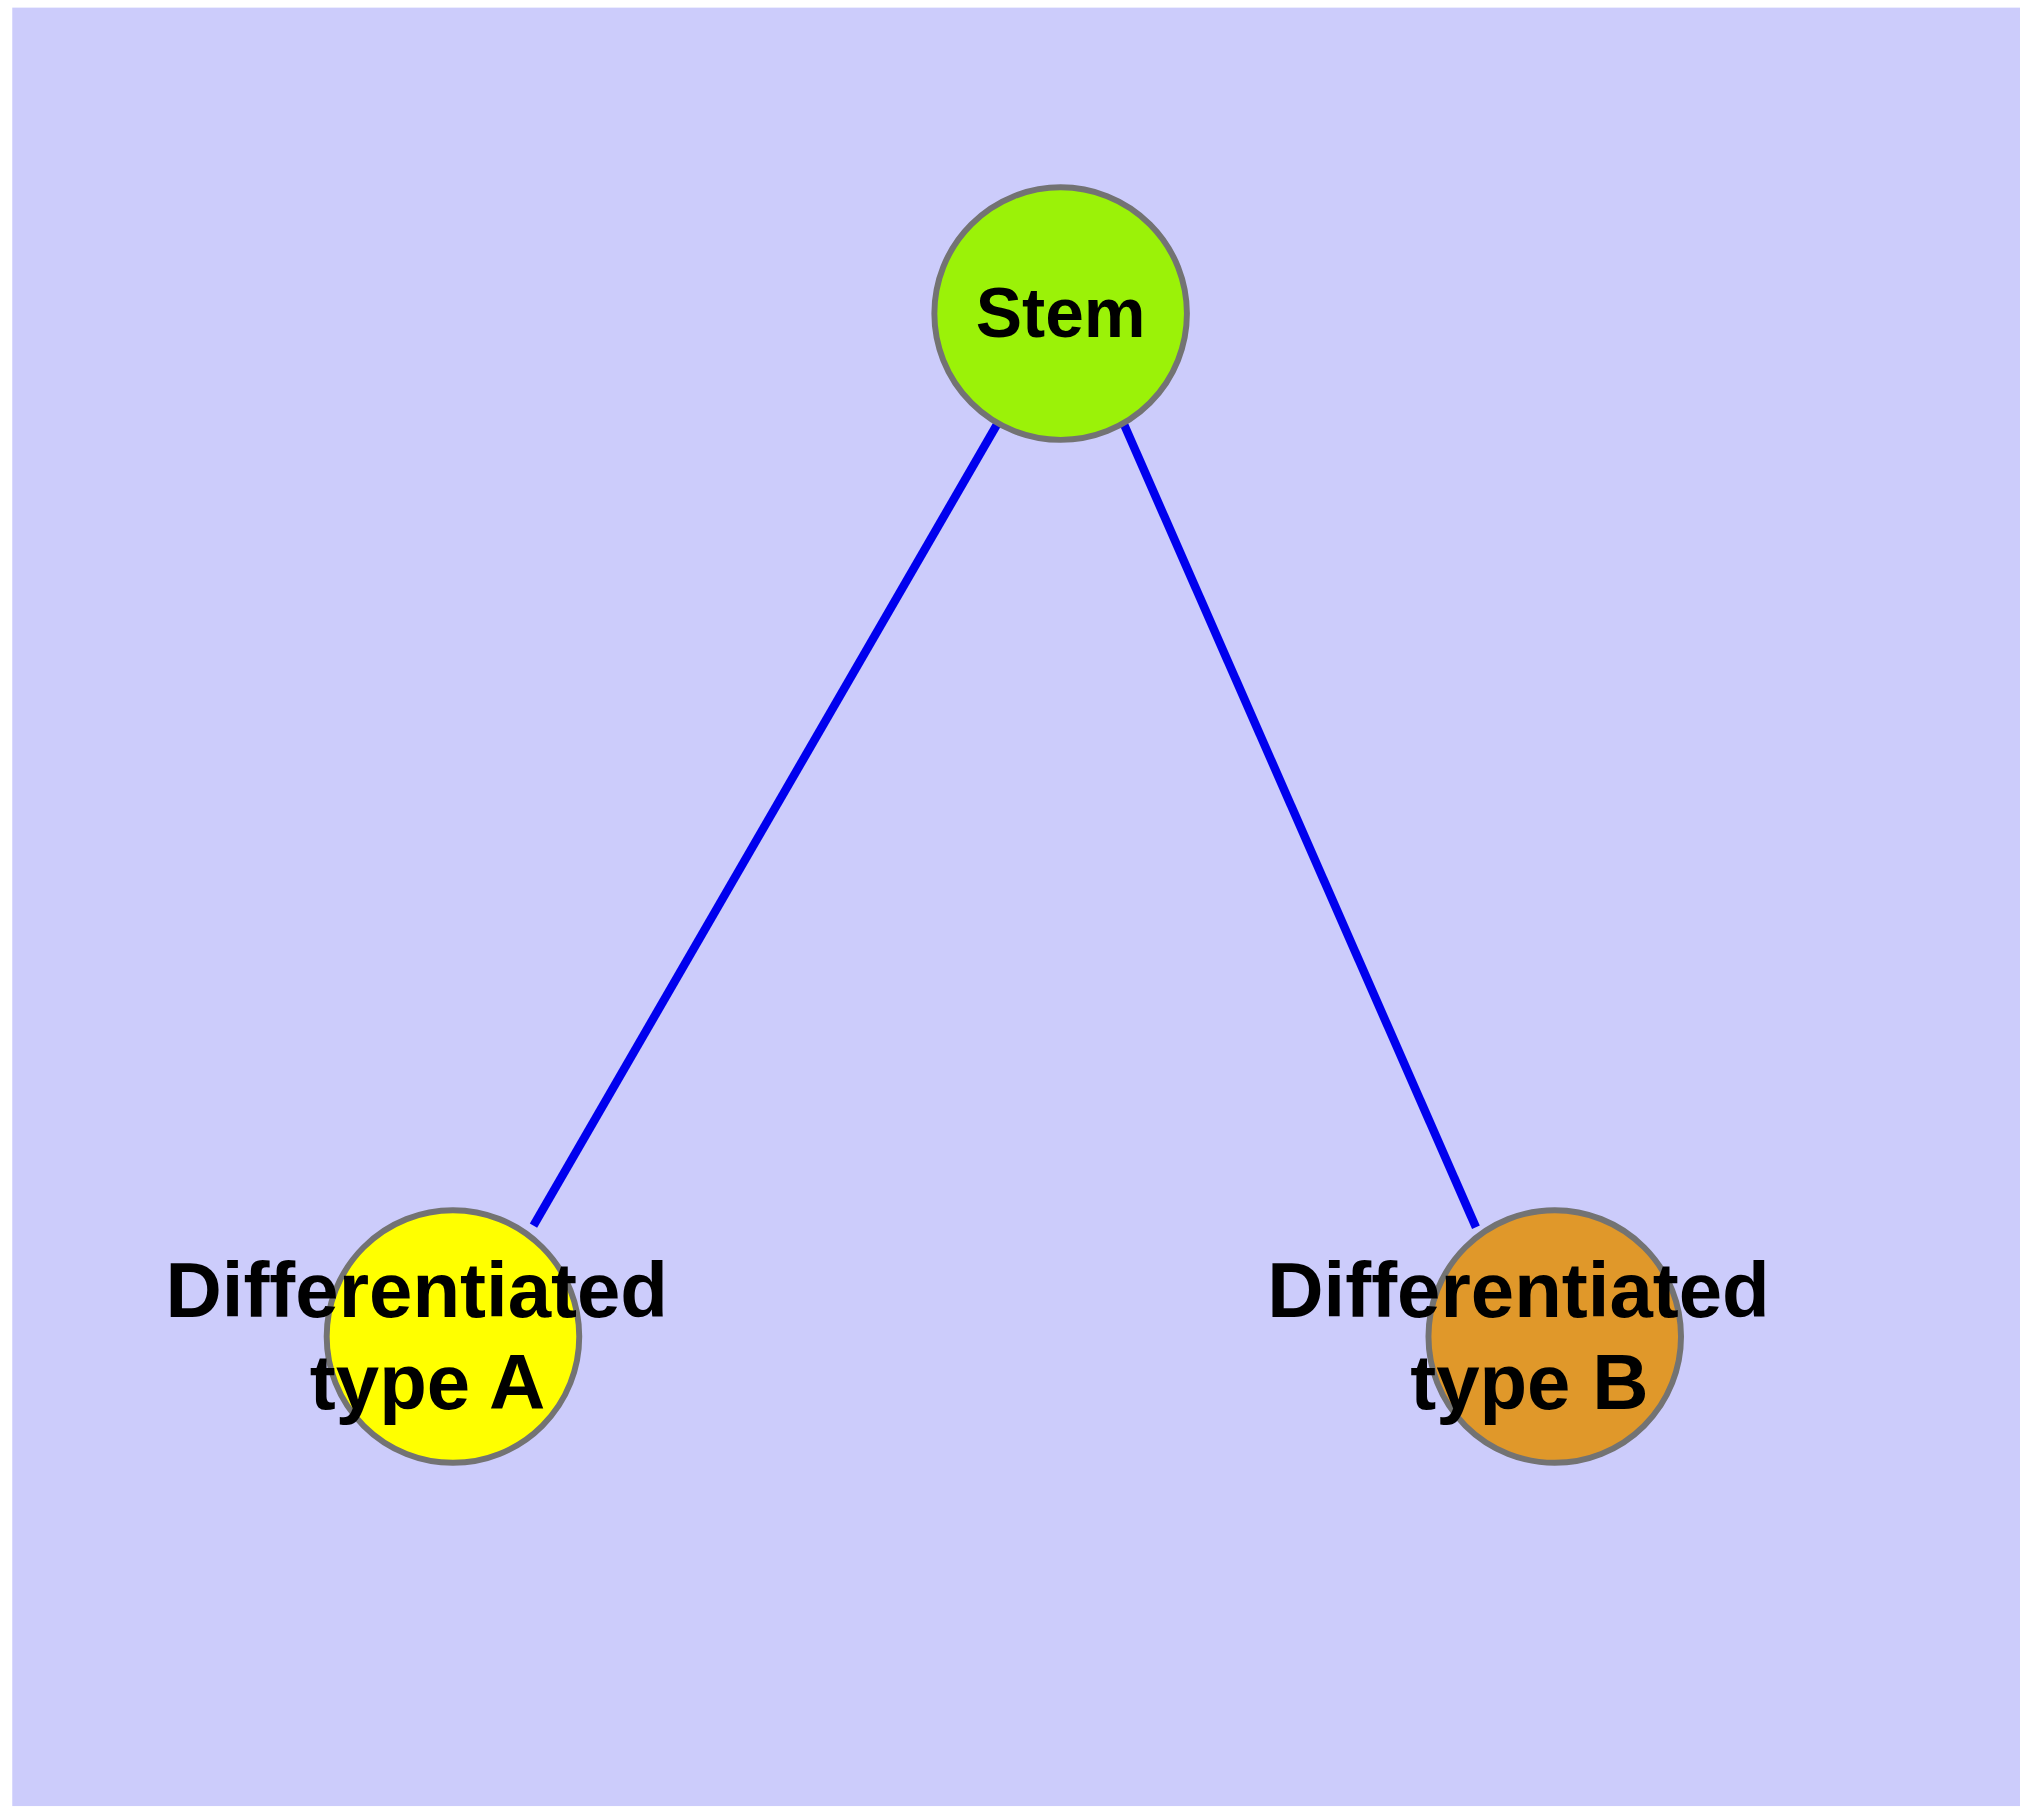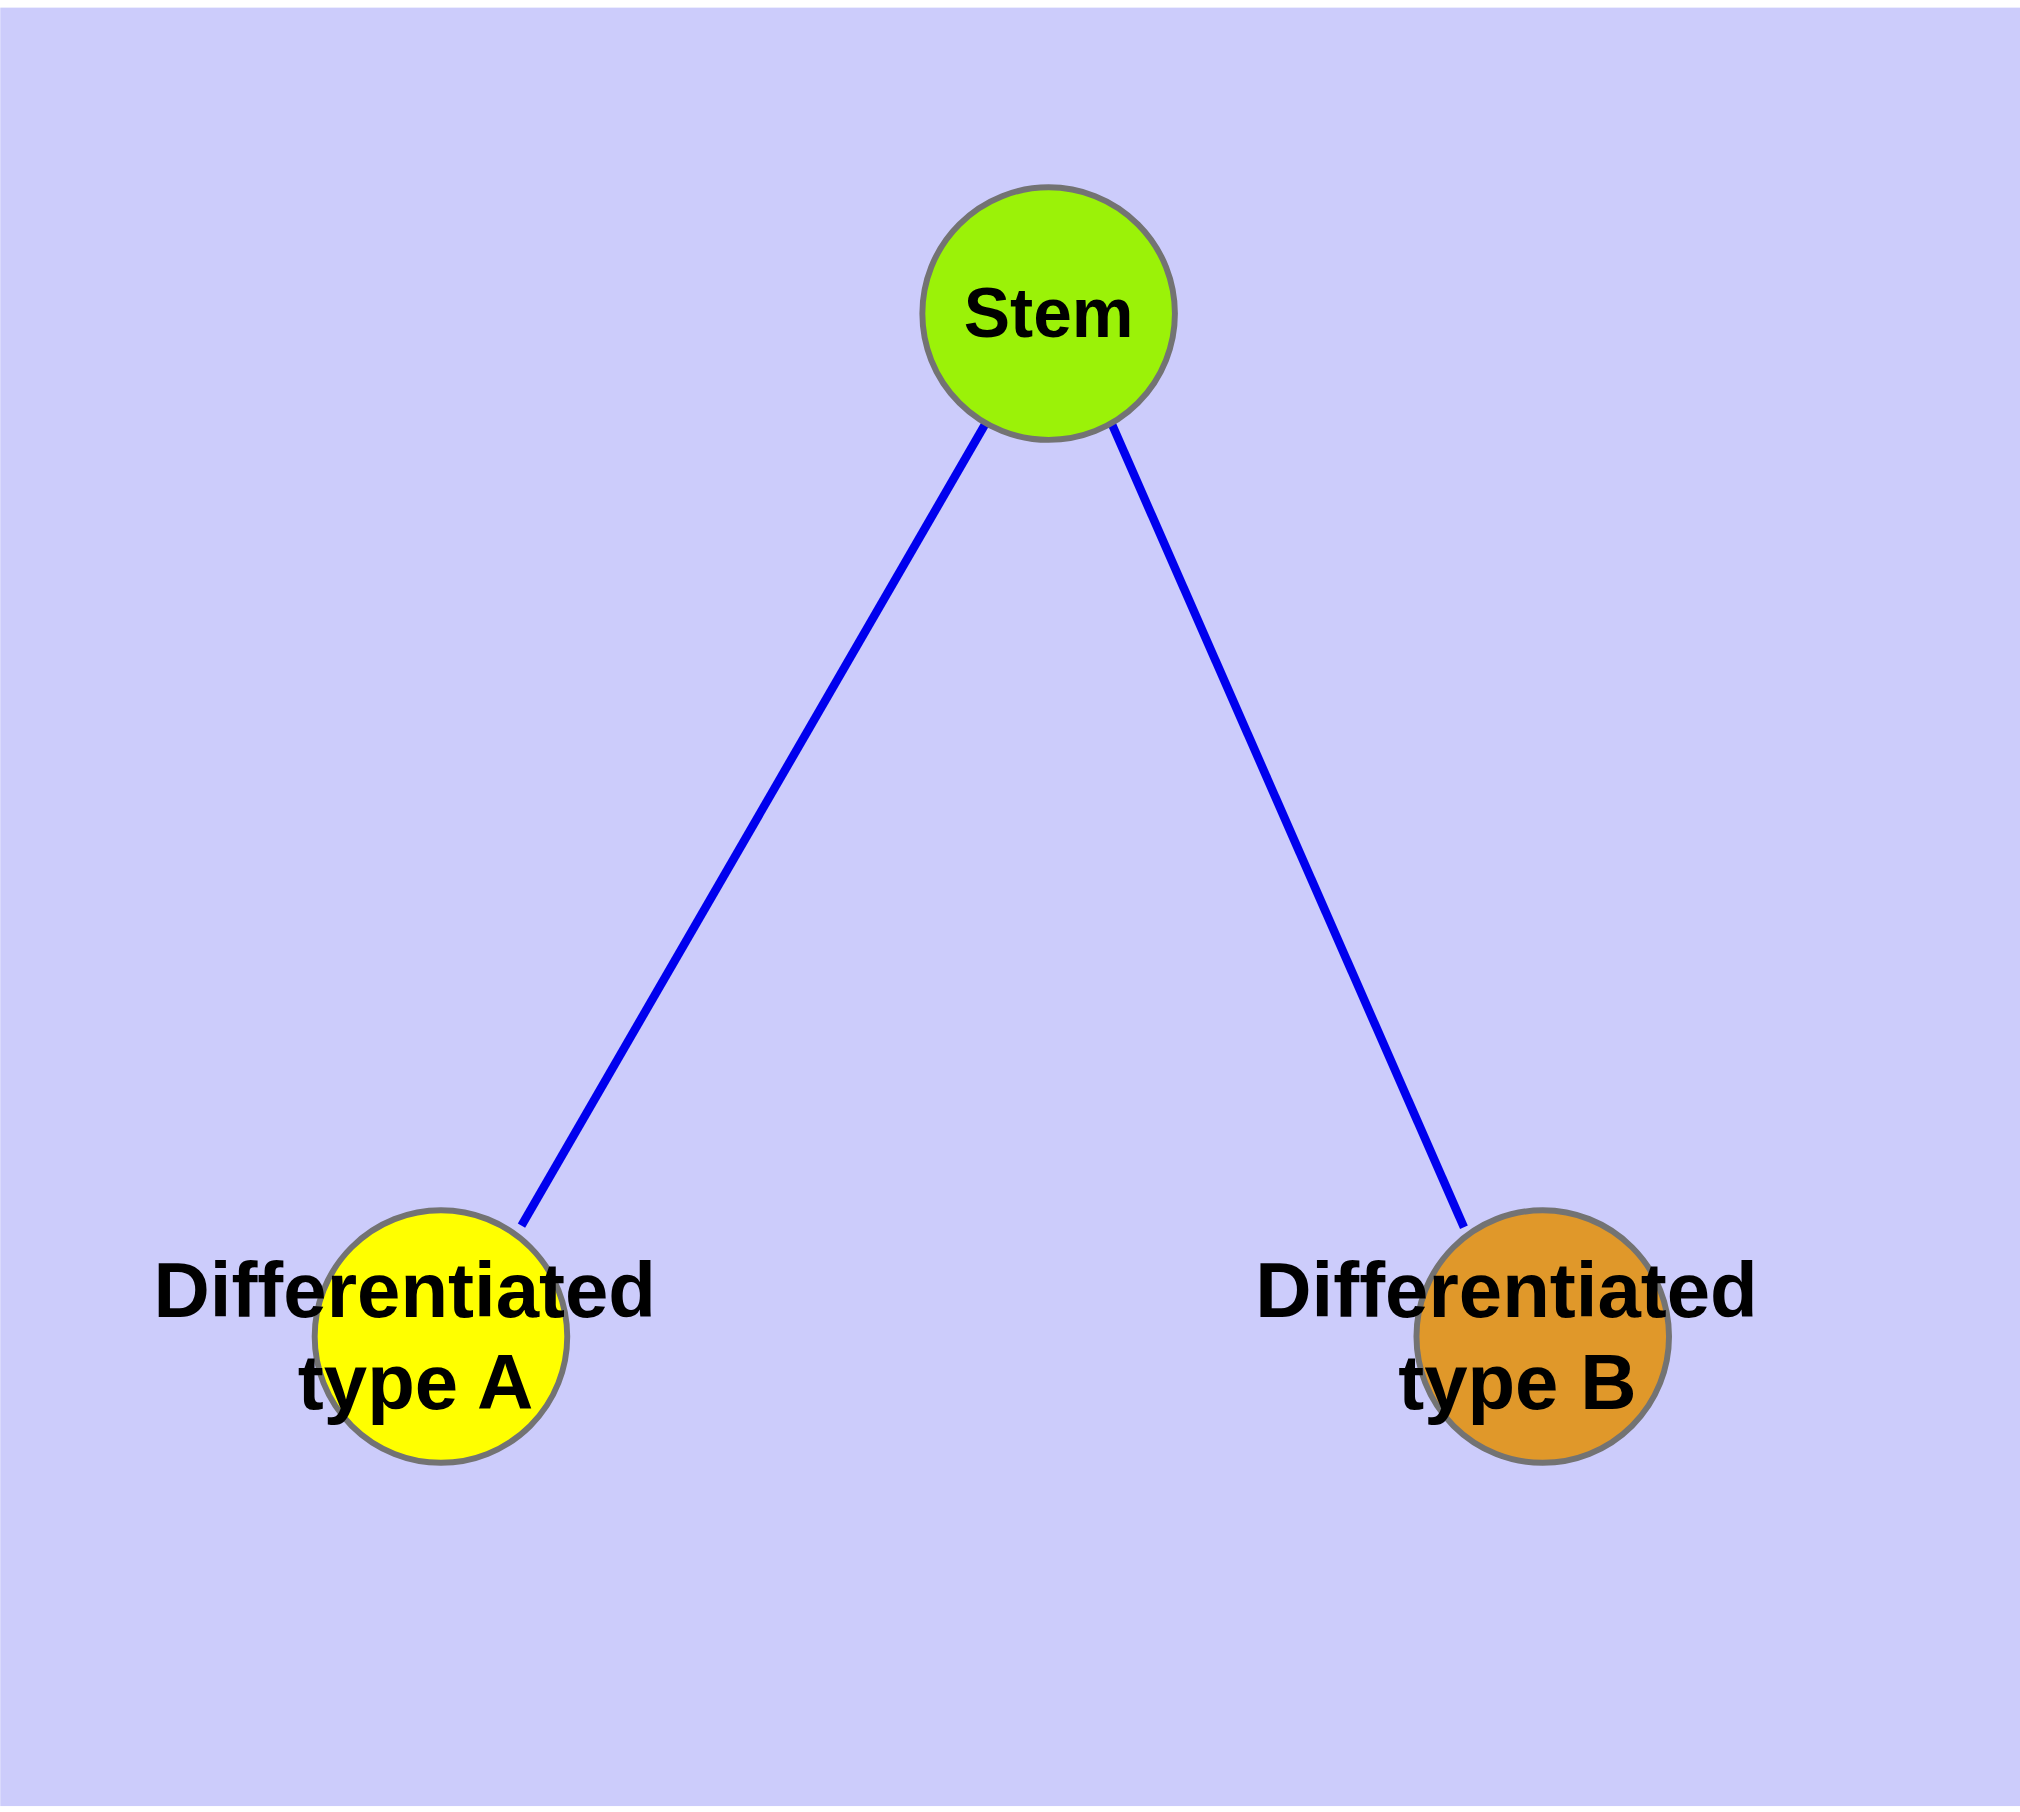--- a/index.html
+++ b/index.html
@@ -8,21 +8,21 @@
     background: #ffffff;
   }
   body {
     width: 2021px;
     height: 1812px;
     overflow: hidden;
     font-family: "Liberation Sans", sans-serif;
   }
   #graph-canvas {
     position: absolute;
-    left: 0;
+    left: 12px;
     top: 0;
     width: 1648px;
     height: 1812px;
   }
   .graph-svg {
     display: block;
     width: 2021px;
     height: 1812px;
   }
   .node-label {

